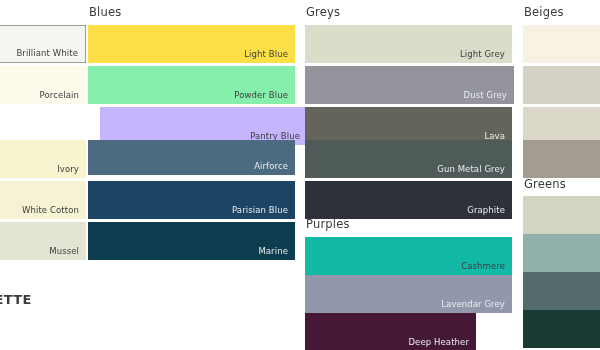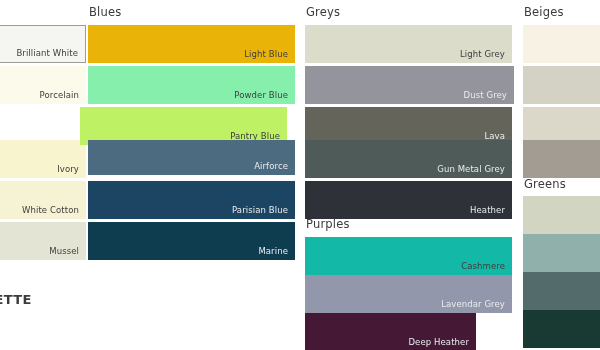--- a/index.html
+++ b/index.html
@@ -87,27 +87,27 @@
       <div class="swatch" style="left: -12px; top: 140px; width: 98px; height: 38px; background: rgb(247, 244, 206);">
         <span class="label dark">Ivory</span>
       </div>
       <div class="swatch" style="left: -12px; top: 181px; width: 98px; height: 38px; background: rgb(246, 243, 212);">
         <span class="label dark">White Cotton</span>
       </div>
       <div class="swatch" style="left: -12px; top: 222px; width: 98px; height: 38px; background: rgb(228, 228, 213);">
         <span class="label dark">Mussel</span>
       </div>
       <div class="col-header" style="left: 89px; top: 5px;">Blues</div>
-      <div class="swatch" style="left: 88px; top: 25px; width: 207px; height: 38px; background: #eab308;">
+      <div class="swatch" style="left: 88px; top: 25px; width: 207px; height: 38px; background: #fde047;">
         <span class="label dark">Light Blue</span>
       </div>
       <div class="swatch" style="left: 88px; top: 66px; width: 207px; height: 38px; background: #86efac;">
         <span class="label dark">Powder Blue</span>
       </div>
-      <div class="swatch" style="left: 80px; top: 107px; width: 207px; height: 38px; background: #bef264;">
+      <div class="swatch" style="left: 100px; top: 107px; width: 207px; height: 38px; background: #c4b5fd;">
         <span class="label dark">Pantry Blue</span>
       </div>
       <div class="swatch" style="left: 88px; top: 140px; width: 207px; height: 35px; background: rgb(77, 107, 128);">
         <span class="label light">Airforce</span>
       </div>
       <div class="swatch" style="left: 88px; top: 181px; width: 207px; height: 38px; background: rgb(28, 68, 99);">
         <span class="label light">Parisian Blue</span>
       </div>
       <div class="swatch" style="left: 88px; top: 222px; width: 207px; height: 38px; background: rgb(13, 61, 79);">
         <span class="label light">Marine</span>
@@ -119,21 +119,21 @@
       <div class="swatch" style="left: 305px; top: 66px; width: 209px; height: 38px; background: rgb(147, 148, 156);">
         <span class="label light">Dust Grey</span>
       </div>
       <div class="swatch" style="left: 305px; top: 107px; width: 207px; height: 38px; background: rgb(101, 100, 91);">
         <span class="label light">Lava</span>
       </div>
       <div class="swatch" style="left: 305px; top: 140px; width: 207px; height: 38px; background: rgb(79, 91, 89);">
         <span class="label light">Gun Metal Grey</span>
       </div>
       <div class="swatch" style="left: 305px; top: 181px; width: 207px; height: 38px; background: rgb(46, 50, 56);">
-        <span class="label light">Heather</span>
+        <span class="label light">Graphite</span>
       </div>
       <div class="col-header" style="left: 306px; top: 217px;">Purples</div>
       <div class="swatch" style="left: 305px; top: 237px; width: 207px; height: 38px; background: #14b8a6;">
         <span class="label dark">Cashmere</span>
       </div>
       <div class="swatch" style="left: 305px; top: 275px; width: 207px; height: 38px; background: rgb(147, 151, 172);">
         <span class="label light">Lavendar Grey</span>
       </div>
       <div class="swatch" style="left: 305px; top: 313px; width: 171px; height: 38px; background: rgb(69, 25, 54);">
         <span class="label light">Deep Heather</span>

